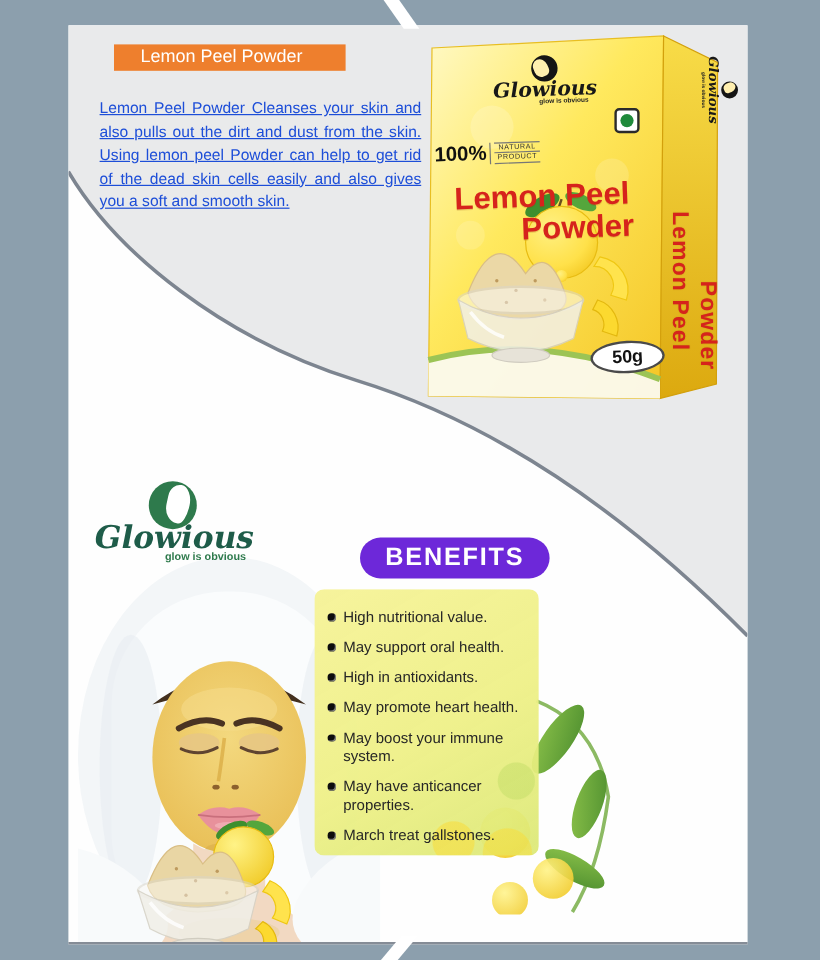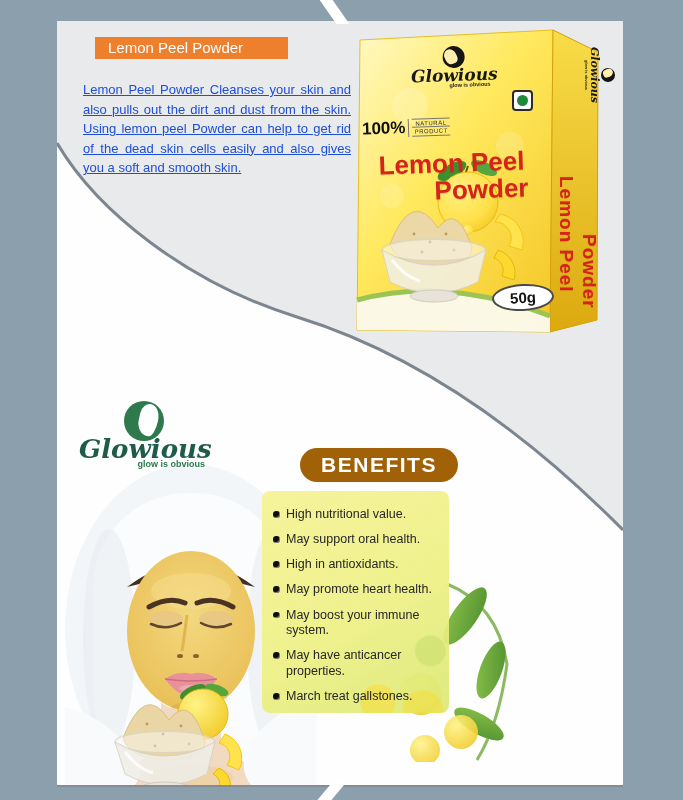--- a/index.html
+++ b/index.html
@@ -8,21 +8,21 @@
   
   .slash{position:absolute;background:#fff;}
   .slash.top{left:327px;top:-3px;width:13px;height:27px;transform:skewX(35deg);}
   .slash.bottom{left:325px;top:780px;width:14px;height:22px;transform:skewX(-40deg);}
   
   .sheet{position:absolute;left:57px;top:21px;width:566px;height:764px;background:#FEFEFE;
          border-bottom:2px solid #858C96;overflow:hidden;}
   .curve-svg{position:absolute;left:0;top:0;width:566px;height:764px;z-index:0;}
   
   .headline-banner{position:absolute;left:38px;top:16px;width:193px;height:22px;background:#EE7F2D;
-        color:#fff;font-size:15px;line-height:22px;padding-left:13px;box-sizing:border-box;z-index:4;}
+        color:#fff;font-size:15px;line-height:22px;padding-left:22px;box-sizing:border-box;z-index:4;}
   .description{position:absolute;left:26px;top:46px;width:268px;font-size:13px;line-height:1.5;
         color:#1d4ed8;text-align:justify;z-index:4;text-decoration:underline;}
   
   .product-box{position:absolute;left:295px;top:7px;width:272px;height:315px;z-index:4;}
   .product-box .overlay{position:absolute;box-sizing:border-box;}
   .box-logo{left:52px;top:18px;width:100px;text-align:center;transform:rotate(-2deg);}
   .logo-icon{width:22px;height:22px;border-radius:50%;background:#151515;position:relative;
         margin:0 auto;overflow:hidden;}
   .logo-icon::after{content:"";position:absolute;left:2px;top:3px;width:12px;height:15px;background:#FFEFAF;
         border-radius:65% 70% 45% 60%/55% 65% 45% 55%;transform:rotate(-22deg);}
@@ -59,21 +59,21 @@
   
   .bottom-logo{position:absolute;left:22px;top:380px;width:130px;text-align:center;z-index:2;}
   .bottom-logo .icon{width:40px;height:40px;background:#2E7A4C;border-radius:50%;margin:0 auto;
         position:relative;overflow:hidden;}
   .bottom-logo .icon::after{content:"";position:absolute;left:15px;top:3px;width:19px;height:32px;
         background:#fff;border-radius:55% 60% 40% 70%/40% 55% 60% 50%;transform:rotate(12deg);}
   .bottom-logo .script{font-family:"DejaVu Serif",serif;font-style:italic;font-weight:bold;
         font-size:26px;color:#1E5C49;margin-top:-7px;}
   .bottom-logo .tag{font-size:9px;font-weight:bold;color:#2E7A4C;text-align:right;
         padding-right:4px;margin-top:-5px;}
-  .benefits-pill{position:absolute;left:243px;top:427px;width:158px;height:34px;background:#a16207;
+  .benefits-pill{position:absolute;left:243px;top:427px;width:158px;height:34px;background:#6d28d9;
         border-radius:17px;color:#fff;font-size:21px;font-weight:bold;letter-spacing:1.5px;
         display:flex;align-items:center;justify-content:center;z-index:3;}
   .benefits-panel{position:absolute;left:205px;top:470px;width:187px;height:222px;border-radius:8px;
         background:
           radial-gradient(circle at 62% 95%, rgba(255,216,40,.45) 0 17px, rgba(255,216,40,0) 18px),
           radial-gradient(circle at 86% 99%, rgba(255,216,40,.4) 0 20px, rgba(255,216,40,0) 21px),
           radial-gradient(circle at 90% 72%, rgba(180,215,90,.35) 0 15px, rgba(180,215,90,0) 16px),
           linear-gradient(150deg, rgba(246,243,153,.97) 0%, rgba(238,240,135,.95) 55%, rgba(219,232,116,.92) 100%);
         padding:16px 6px 6px 11px;box-sizing:border-box;z-index:2;}
   .benefits-panel ul{list-style:none;margin:0;padding:0;}

